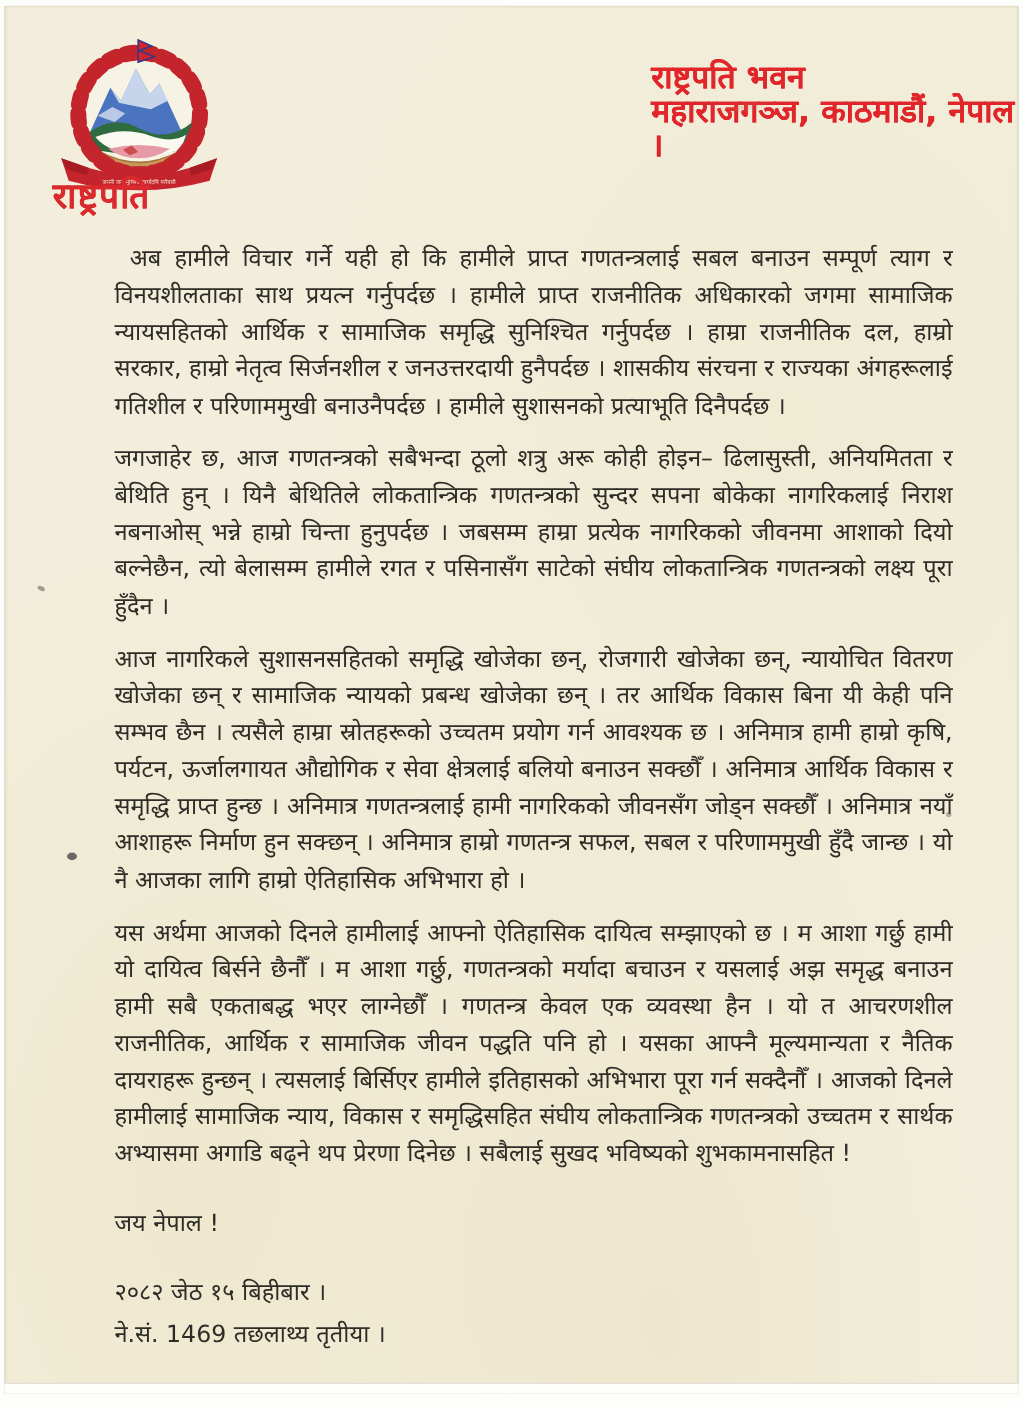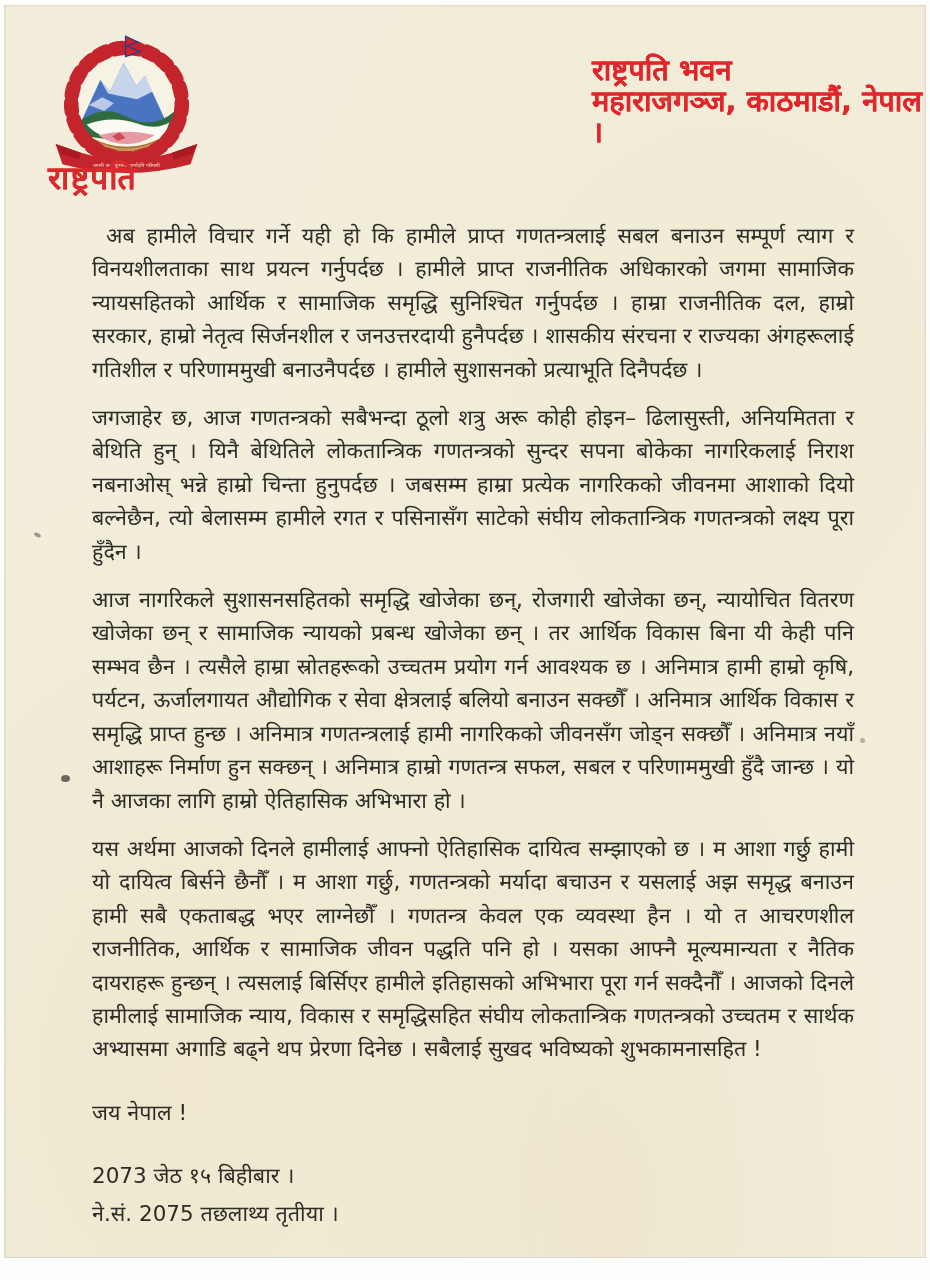--- a/index.html
+++ b/index.html
@@ -38,21 +38,21 @@
     position: absolute; left: 588px; top: 50px;
     color: #e0262b;
     font-weight: bold;
     line-height: 31px;
     font-size: 29px;
     text-shadow: 0 0 0.5px #e0262b;
   }
   
   .letter-body {
     position: absolute;
-    left: 88px; top: 214px;
+    left: 100px; top: 214px;
     width: 762px;
     color: #2e2c27;
     font-size: 21.5px;
     line-height: 33.4px;
   }
   .para { text-align: justify; margin-bottom: 15px; }
   .para.indent-first { text-indent: 14px; }
   .salutation { margin-top: 30px; margin-bottom: 28px; text-align: left; }
   .date-block { line-height: 38px; }
   
@@ -120,22 +120,22 @@
 
   <div class="letter-body">
     <p class="para indent-first">अब हामीले विचार गर्ने यही हो कि हामीले प्राप्त गणतन्त्रलाई सबल बनाउन सम्पूर्ण त्याग र विनयशीलताका साथ प्रयत्न गर्नुपर्दछ । हामीले प्राप्त राजनीतिक अधिकारको जगमा सामाजिक न्यायसहितको आर्थिक र सामाजिक समृद्धि सुनिश्चित गर्नुपर्दछ । हाम्रा राजनीतिक दल, हाम्रो सरकार, हाम्रो नेतृत्व सिर्जनशील र जनउत्तरदायी हुनैपर्दछ । शासकीय संरचना र राज्यका अंगहरूलाई गतिशील र परिणाममुखी बनाउनैपर्दछ । हामीले सुशासनको प्रत्याभूति दिनैपर्दछ ।</p>
     <p class="para">जगजाहेर छ, आज गणतन्त्रको सबैभन्दा ठूलो शत्रु अरू कोही होइन– ढिलासुस्ती, अनियमितता र बेथिति हुन् । यिनै बेथितिले लोकतान्त्रिक गणतन्त्रको सुन्दर सपना बोकेका नागरिकलाई निराश नबनाओस् भन्ने हाम्रो चिन्ता हुनुपर्दछ । जबसम्म हाम्रा प्रत्येक नागरिकको जीवनमा आशाको दियो बल्नेछैन, त्यो बेलासम्म हामीले रगत र पसिनासँग साटेको संघीय लोकतान्त्रिक गणतन्त्रको लक्ष्य पूरा हुँदैन ।</p>
     <p class="para">आज नागरिकले सुशासनसहितको समृद्धि खोजेका छन्, रोजगारी खोजेका छन्, न्यायोचित वितरण खोजेका छन् र सामाजिक न्यायको प्रबन्ध खोजेका छन् । तर आर्थिक विकास बिना यी केही पनि सम्भव छैन । त्यसैले हाम्रा स्रोतहरूको उच्चतम प्रयोग गर्न आवश्यक छ । अनिमात्र हामी हाम्रो कृषि, पर्यटन, ऊर्जालगायत औद्योगिक र सेवा क्षेत्रलाई बलियो बनाउन सक्छौँ । अनिमात्र आर्थिक विकास र समृद्धि प्राप्त हुन्छ । अनिमात्र गणतन्त्रलाई हामी नागरिकको जीवनसँग जोड्न सक्छौँ । अनिमात्र नयाँ आशाहरू निर्माण हुन सक्छन् । अनिमात्र हाम्रो गणतन्त्र सफल, सबल र परिणाममुखी हुँदै जान्छ । यो नै आजका लागि हाम्रो ऐतिहासिक अभिभारा हो ।</p>
     <p class="para">यस अर्थमा आजको दिनले हामीलाई आफ्नो ऐतिहासिक दायित्व सम्झाएको छ । म आशा गर्छु हामी यो दायित्व बिर्सने छैनौँ ।  म आशा गर्छु, गणतन्त्रको मर्यादा बचाउन र यसलाई अझ समृद्ध बनाउन हामी सबै एकताबद्ध भएर लाग्नेछौँ । गणतन्त्र केवल एक व्यवस्था हैन । यो त आचरणशील राजनीतिक, आर्थिक र सामाजिक जीवन पद्धति पनि हो । यसका आफ्नै मूल्यमान्यता र नैतिक दायराहरू हुन्छन् । त्यसलाई बिर्सिएर हामीले इतिहासको अभिभारा पूरा गर्न सक्दैनौँ । आजको दिनले हामीलाई सामाजिक न्याय, विकास र समृद्धिसहित संघीय लोकतान्त्रिक गणतन्त्रको उच्चतम र सार्थक अभ्यासमा अगाडि बढ्ने थप प्रेरणा दिनेछ । सबैलाई सुखद भविष्यको शुभकामनासहित !</p>
 
     <p class="para salutation">जय नेपाल !</p>
 
     <div class="date-block">
-      <div>2073 जेठ १५ बिहीबार ।</div>
-      <div>ने.सं. 2075 तछलाथ्य तृतीया ।</div>
+      <div>२०८२ जेठ १५ बिहीबार ।</div>
+      <div>ने.सं. 1469 तछलाथ्य तृतीया ।</div>
     </div>
   </div>
 
   <div class="speck speck-1"></div>
   <div class="speck speck-2"></div>
   <div class="speck speck-3"></div>
   <div class="edge-bottom"></div>
 </div>
 
 </body></html>

